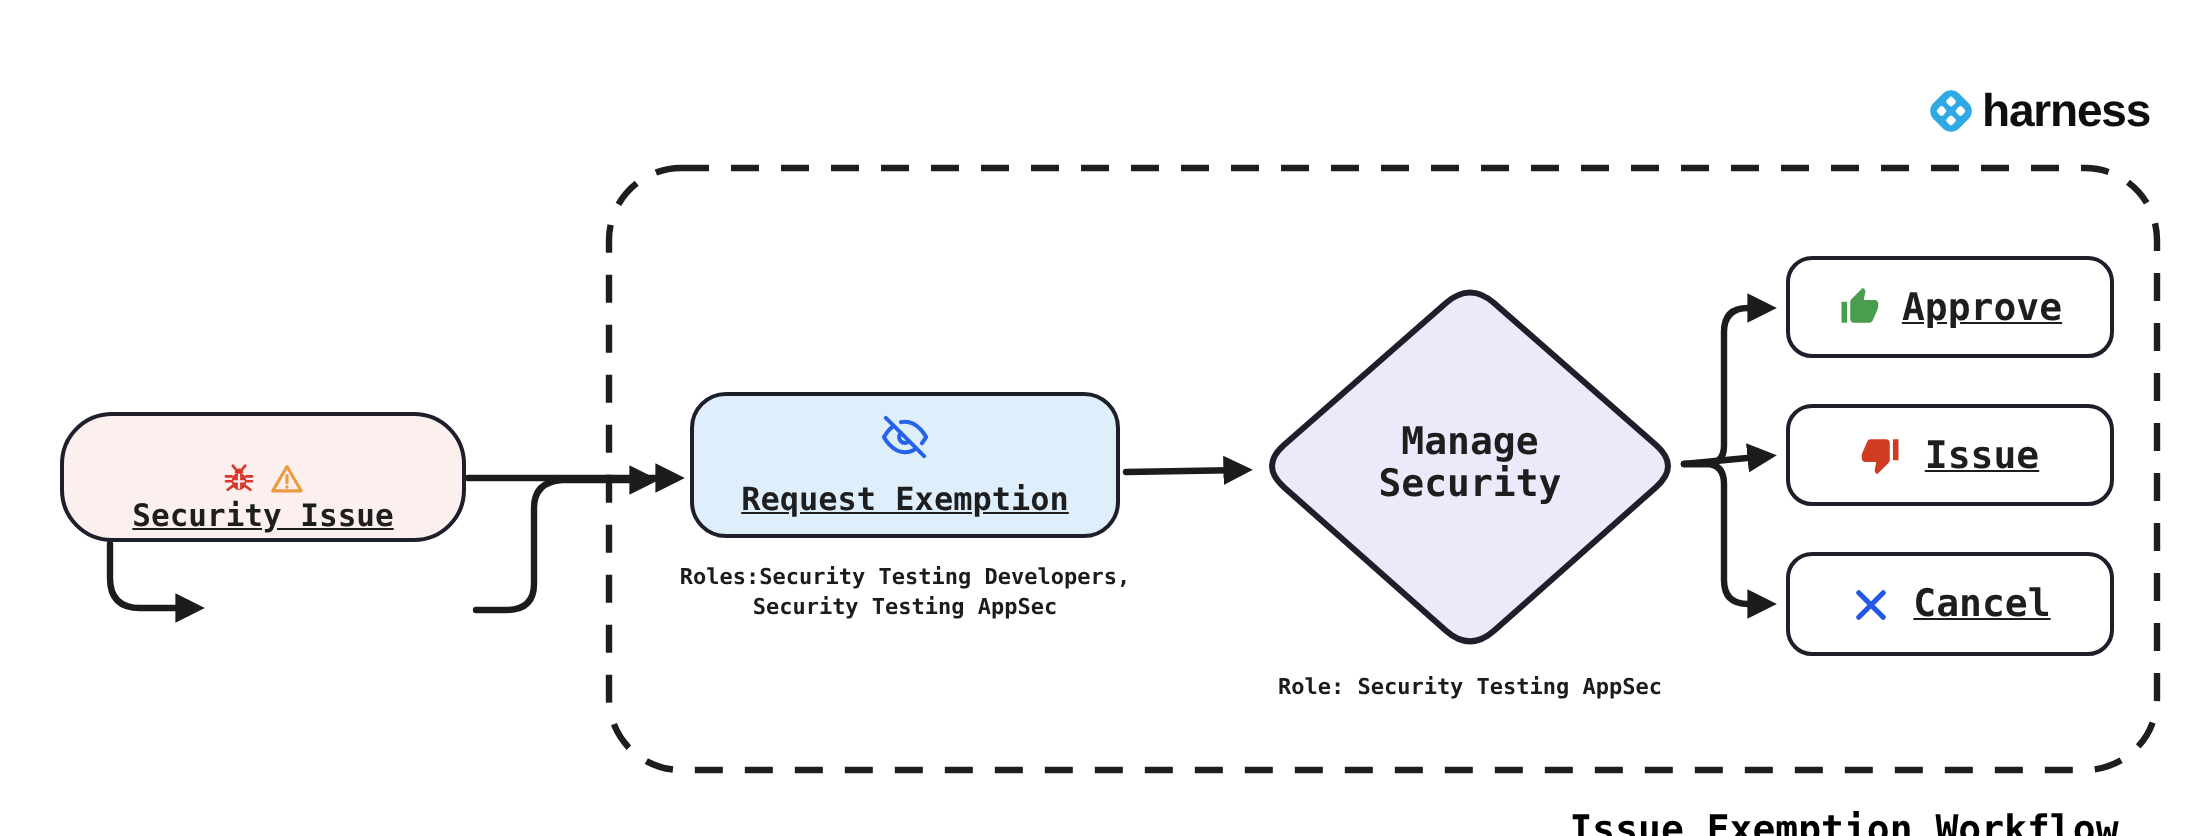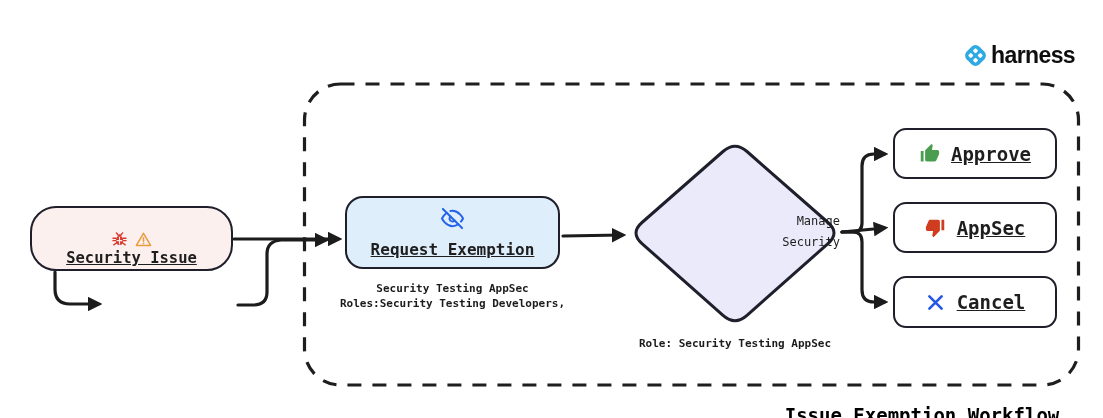--- a/index.html
+++ b/index.html
@@ -28,21 +28,21 @@
   #request-exemption { left:345px; top:175px; width:215px; height:73px;
     border-radius:18px; background:#dfeefb; gap:10px;flex-direction:column; }
   #request-exemption .label { font-size:16px; font-weight:700; }
 
   .note { position:absolute; text-align:center; font-size:11px; font-weight:700;
     line-height:15px; color:#1c1c1c; }
   #roles-note { left:332px; top:260px; width:241px; }
   #role-note  { left:615px; top:315px; width:240px; }
 
   #diamond-label { position:absolute; left:630px; top:190px; width:210px;
-    text-align:right; font-size:12px; font-weight:400; line-height:21px; }
+    text-align:center; font-size:19px; font-weight:700; line-height:21px; }
 
   .action { left:893px; width:164px; height:51px; border-radius:13px;
     gap:11px; background:#ffffff; }
   .action .label { font-size:19px; font-weight:700; }
   #approve { top:107px; }
   #reject  { top:181px; }
   #cancel  { top:255px; height:52px; }
 
   .brand { position:absolute; left:962px; top:21px; display:flex;
     align-items:center; gap:2px; }
@@ -124,22 +124,22 @@
         <path d="M17.94 17.94A10.07 10.07 0 0 1 12 20c-7 0-11-8-11-8a18.45 18.45 0 0 1 5.06-5.94"></path>
         <path d="M9.9 4.24A9.12 9.12 0 0 1 12 4c7 0 11 8 11 8a18.5 18.5 0 0 1-2.16 3.19"></path>
         <path d="M14.12 14.12a3 3 0 1 1-4.24-4.24"></path>
         <line x1="2" y1="2" x2="22" y2="22"></line>
       </svg>
     </span>
     <div class="label">Request Exemption</div>
   </div>
 
   <div class="note" id="roles-note">
+    <div>Roles:Security Testing Developers,</div>
     <div>Security Testing AppSec</div>
-    <div>Roles:Security Testing Developers,</div>
   </div>
 
   <div id="diamond-label">
     <div>Manage</div>
     <div>Security</div>
   </div>
 
   <div class="note" id="role-note">Role: Security Testing AppSec</div>
 
   <div class="node action" id="approve">
@@ -150,21 +150,21 @@
     </span>
     <div class="label">Approve</div>
   </div>
 
   <div class="node action" id="reject">
     <span style="display:flex;">
       <svg width="21" height="21" viewBox="0 0 24 24" fill="#cf3c1f">
         <path d="M15 3H6c-.83 0-1.54.5-1.84 1.22l-3.02 7.05c-.09.23-.14.47-.14.73v2c0 1.1.9 2 2 2h6.31l-.95 4.57-.03.32c0 .41.17.79.44 1.06L9.83 23l6.59-6.59c.36-.36.58-.86.58-1.41V5c0-1.1-.9-2-2-2zm3.8 0v12H22V3h-3.2z"></path>
       </svg>
     </span>
-    <div class="label">AppSec</div>
+    <div class="label">Issue</div>
   </div>
 
   <div class="node action" id="cancel">
     <span style="display:flex;">
       <svg width="21" height="21" viewBox="0 0 24 24" fill="none" stroke="#2457e6" stroke-width="3" stroke-linecap="round">
         <path d="M5 5 L19 19 M19 5 L5 19"></path>
       </svg>
     </span>
     <div class="label">Cancel</div>
   </div>

